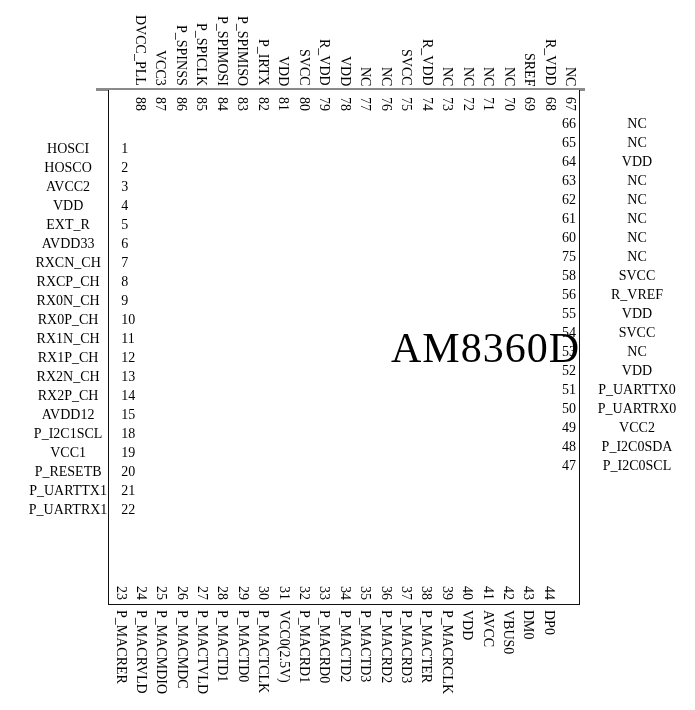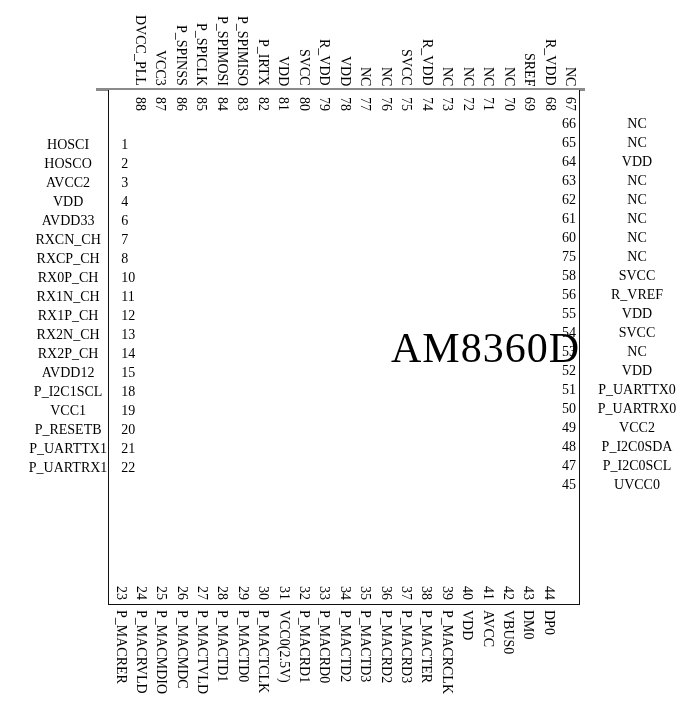--- a/index.html
+++ b/index.html
@@ -44,21 +44,21 @@
     position:absolute;left:110px;top:556px;height:44px;display:flex;
   }
   .bottom-nums .vcell{width:20.4px;display:flex;align-items:flex-end;justify-content:center;padding-bottom:0;}
   .bottom-labels{
     position:absolute;left:110px;top:610px;height:98px;display:flex;
   }
   .bottom-labels .vcell{width:20.4px;display:flex;align-items:flex-start;justify-content:center;}
 
   
   .left-rows{position:absolute;left:0;top:138px;width:150px;}
-  .left-rows .prow{height:19px;display:flex;align-items:flex-start;padding-left:24px;}
+  .left-rows .prow{height:19px;display:flex;align-items:flex-end;padding-left:24px;}
   .left-rows .plabel{width:104px;text-align:center;}
   .left-rows .pnum{width:34px;margin-left:9px;text-align:left;}
 
   
   .right-rows{position:absolute;left:540px;top:115px;width:155px;}
   .right-rows .prow{height:19px;display:flex;align-items:center;}
   .right-rows .pnum{width:36px;text-align:right;}
   .right-rows .plabel{width:110px;margin-left:6px;text-align:center;}
 </style>
 </head>
@@ -444,36 +444,44 @@
   <div class="prow">
     <span class="pin-text plabel">AVCC2</span>
     <span class="pin-text pnum">3</span>
   </div>
 
   <div class="prow">
     <span class="pin-text plabel">VDD</span>
     <span class="pin-text pnum">4</span>
   </div>
 
+  <div class="prow">
+    <span class="pin-text plabel">EXT_R</span>
+    <span class="pin-text pnum">5</span>
+  </div>
 
   <div class="prow">
     <span class="pin-text plabel">AVDD33</span>
     <span class="pin-text pnum">6</span>
   </div>
 
   <div class="prow">
     <span class="pin-text plabel">RXCN_CH</span>
     <span class="pin-text pnum">7</span>
   </div>
 
   <div class="prow">
     <span class="pin-text plabel">RXCP_CH</span>
     <span class="pin-text pnum">8</span>
   </div>
 
+  <div class="prow">
+    <span class="pin-text plabel">RX0N_CH</span>
+    <span class="pin-text pnum">9</span>
+  </div>
 
   <div class="prow">
     <span class="pin-text plabel">RX0P_CH</span>
     <span class="pin-text pnum">10</span>
   </div>
 
   <div class="prow">
     <span class="pin-text plabel">RX1N_CH</span>
     <span class="pin-text pnum">11</span>
   </div>
@@ -617,19 +625,15 @@
     <span class="pin-text pnum">48</span>
     <span class="pin-text plabel">P_I2C0SDA</span>
   </div>
 
   <div class="prow">
     <span class="pin-text pnum">47</span>
     <span class="pin-text plabel">P_I2C0SCL</span>
   </div>
 
 
-  <div class="prow">
-    <span class="pin-text pnum">45</span>
-    <span class="pin-text plabel">UVCC0</span>
-  </div>
 </div>
 
 </div>
 
 </body></html>

